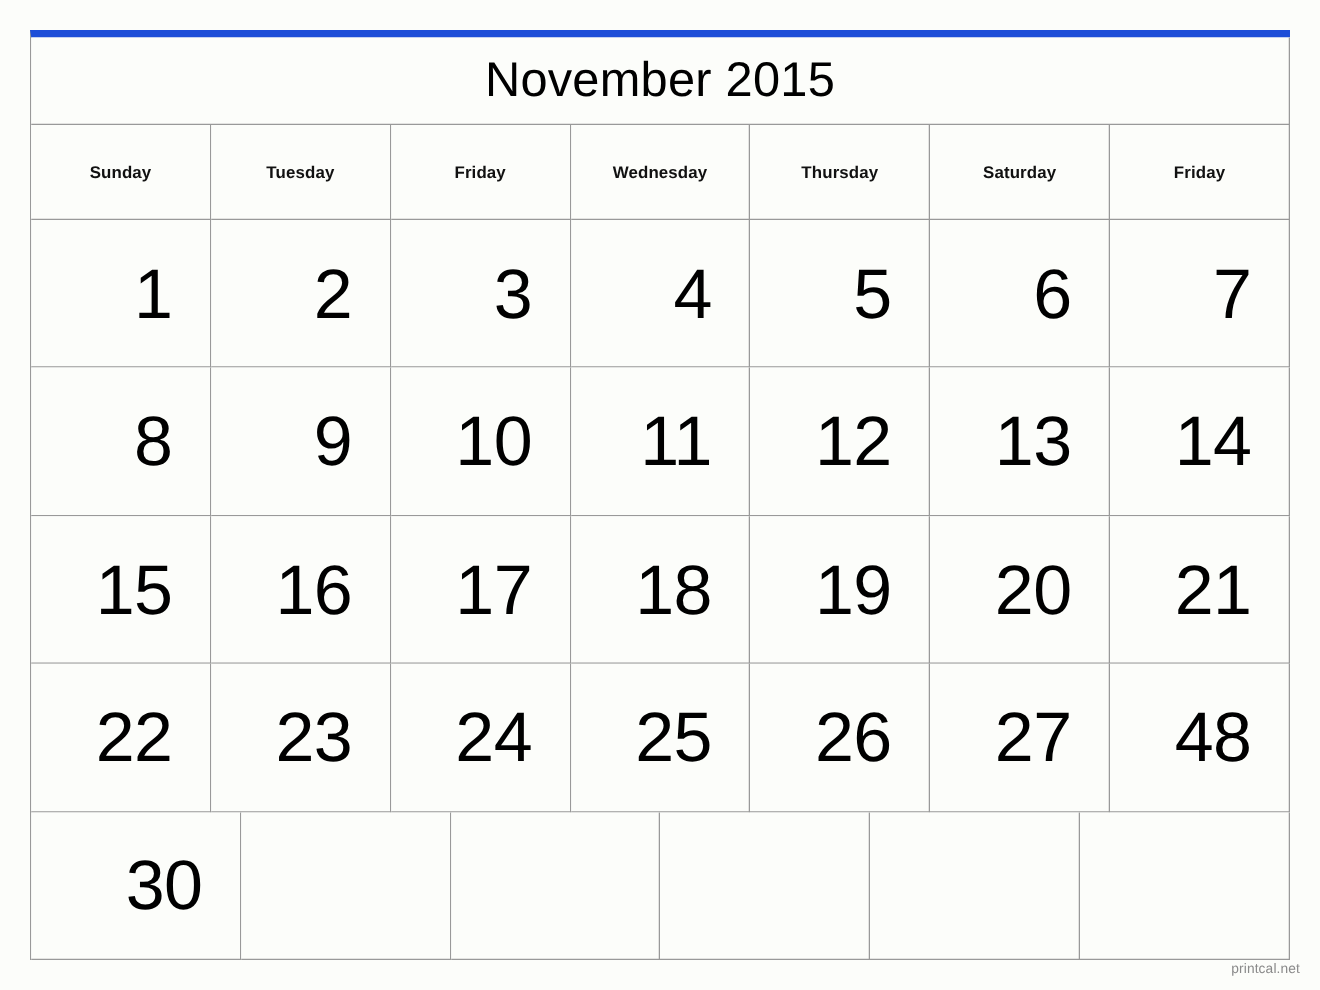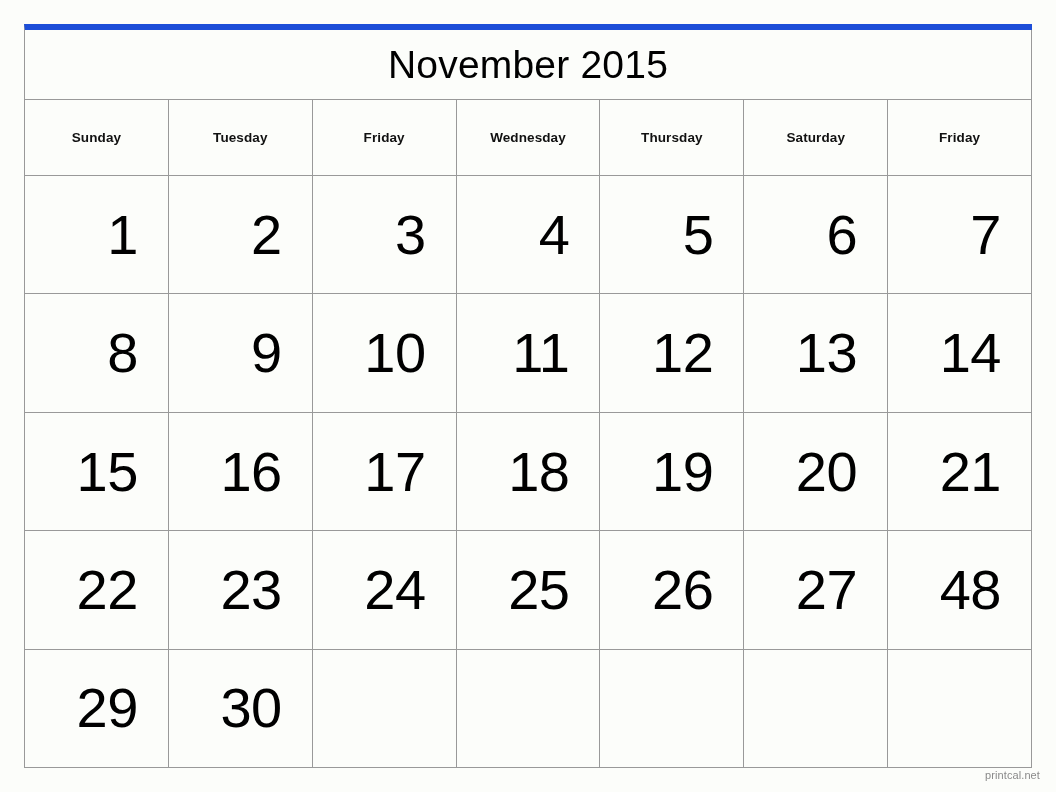--- a/index.html
+++ b/index.html
@@ -254,23 +254,20 @@
         <div class="day-cell">
             <span class="day-number">27</span>
           </div>
         <div class="day-cell">
             <span class="day-number">48</span>
           </div>
       </div>
 
       <div class="week-row">
         <div class="day-cell">
-            <span class="day-number">29</span>
-          </div>
-        <div class="day-cell">
             <span class="day-number">30</span>
           </div>
         <div class="day-cell empty">
             <span class="day-number"></span>
           </div>
         <div class="day-cell empty">
             <span class="day-number"></span>
           </div>
         <div class="day-cell empty">
             <span class="day-number"></span>

